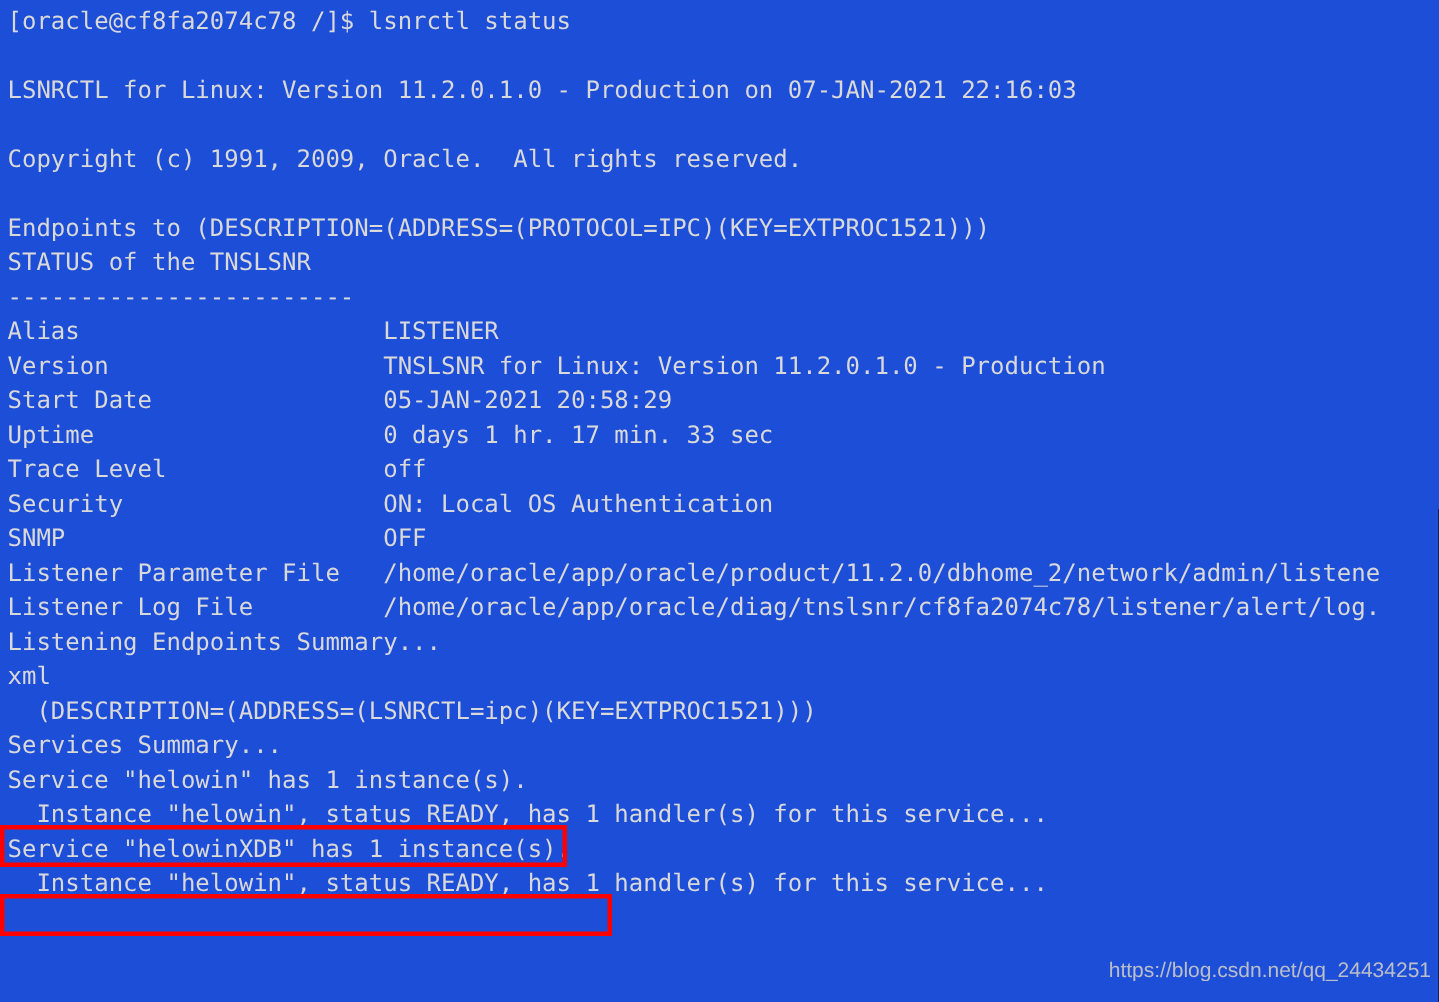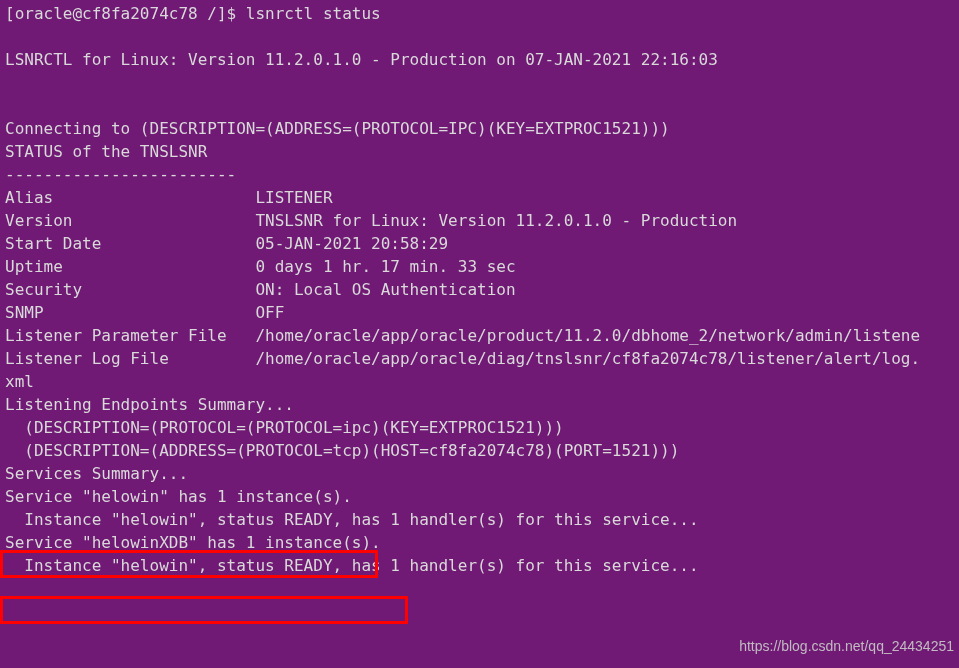--- a/index.html
+++ b/index.html
@@ -10,21 +10,21 @@
   body {
     width: 959px;
     height: 668px;
     overflow: hidden;
     font-family: "DejaVu Sans Mono", "Liberation Mono", monospace;
   }
   #terminal {
     position: relative;
     width: 959px;
     height: 668px;
-    background: #701a75;
+    background: #1d4ed8;
     color: #d9d9d9;
     font-family: "DejaVu Sans Mono", "Liberation Mono", monospace;
     font-size: 16px;
     line-height: 23px;
     box-sizing: border-box;
     padding: 2px 0 0 5px;
   }
   .line {
     white-space: pre;
     height: 23px;
@@ -70,36 +70,37 @@
 </style>
 </head>
 <body>
 
 <div id="terminal">
 
   <div class="line">[oracle@cf8fa2074c78 /]$ lsnrctl status</div>
   <div class="line blank"></div>
   <div class="line">LSNRCTL for Linux: Version 11.2.0.1.0 - Production on 07-JAN-2021 22:16:03</div>
   <div class="line blank"></div>
+  <div class="line">Copyright (c) 1991, 2009, Oracle.  All rights reserved.</div>
   <div class="line blank"></div>
-  <div class="line">Connecting to (DESCRIPTION=(ADDRESS=(PROTOCOL=IPC)(KEY=EXTPROC1521)))</div>
+  <div class="line">Endpoints to (DESCRIPTION=(ADDRESS=(PROTOCOL=IPC)(KEY=EXTPROC1521)))</div>
   <div class="line">STATUS of the TNSLSNR</div>
   <div class="line">------------------------</div>
   <div class="line">Alias                     LISTENER</div>
   <div class="line">Version                   TNSLSNR for Linux: Version 11.2.0.1.0 - Production</div>
   <div class="line">Start Date                05-JAN-2021 20:58:29</div>
   <div class="line">Uptime                    0 days 1 hr. 17 min. 33 sec</div>
+  <div class="line">Trace Level               off</div>
   <div class="line">Security                  ON: Local OS Authentication</div>
   <div class="line">SNMP                      OFF</div>
   <div class="line">Listener Parameter File   /home/oracle/app/oracle/product/11.2.0/dbhome_2/network/admin/listene</div>
   <div class="line">Listener Log File         /home/oracle/app/oracle/diag/tnslsnr/cf8fa2074c78/listener/alert/log.</div>
+  <div class="line">Listening Endpoints Summary...</div>
   <div class="line">xml</div>
-  <div class="line">Listening Endpoints Summary...</div>
-  <div class="line">  (DESCRIPTION=(PROTOCOL=(PROTOCOL=ipc)(KEY=EXTPROC1521)))</div>
-  <div class="line">  (DESCRIPTION=(ADDRESS=(PROTOCOL=tcp)(HOST=cf8fa2074c78)(PORT=1521)))</div>
+  <div class="line">  (DESCRIPTION=(ADDRESS=(LSNRCTL=ipc)(KEY=EXTPROC1521)))</div>
   <div class="line">Services Summary...</div>
   <div class="line">Service "helowin" has 1 instance(s).</div>
   <div class="line">  Instance "helowin", status READY, has 1 handler(s) for this service...</div>
   <div class="line">Service "helowinXDB" has 1 instance(s).</div>
   <div class="line">  Instance "helowin", status READY, has 1 handler(s) for this service...</div>
 
   <div class="highlight-box" id="box-service-1"></div>
   <div class="highlight-box" id="box-service-2"></div>
 
   <div id="watermark">https://blog.csdn.net/qq_24434251</div>

